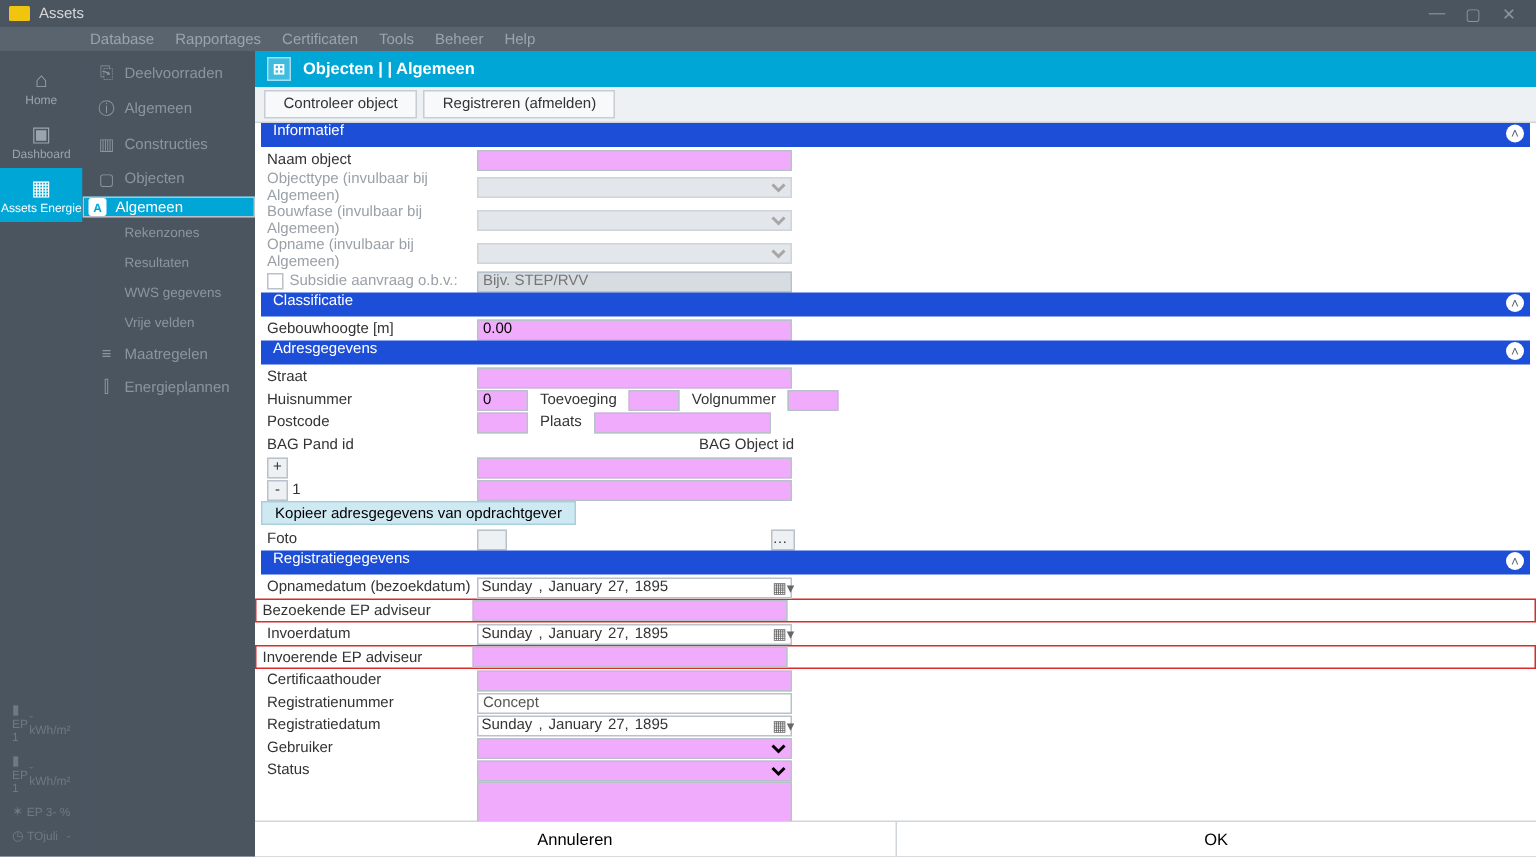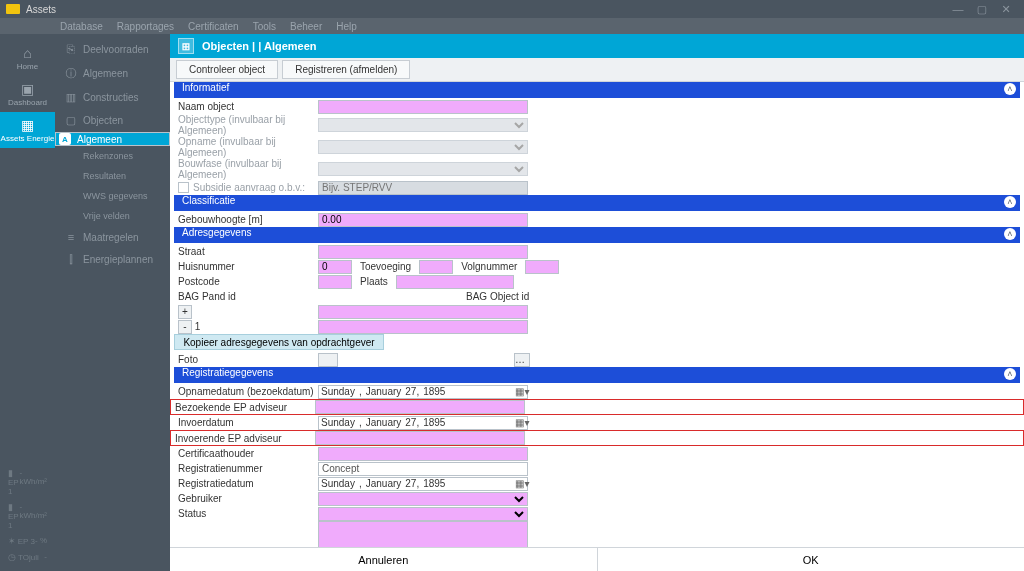--- a/index.html
+++ b/index.html
@@ -13,21 +13,21 @@
 .menubar { height: 16px; background: #5a646e; display: flex; align-items: center; padding: 0 60px; gap: 14px; color: #9aa4ad; font-size: 10px; }
 .menubar span { cursor: default; }
 
 .shell { display: flex; height: 537px; }
 
 .rail { width: 55px; background: #4a5560; display: flex; flex-direction: column; align-items: center; padding-top: 6px; }
 .rail-item { width: 55px; height: 36px; display: flex; flex-direction: column; align-items: center; justify-content: center; color: #9aa4ad; font-size: 8px; gap: 2px; cursor: default; }
 .rail-item.active { background: #00a6d6; color: #fff; }
 .rail-item .ico { font-size: 14px; line-height: 1; }
 .rail .bottom { margin-top: auto; width: 100%; padding-bottom: 6px; }
-.rail .metric { display: flex; justify-content: space-between; padding: 3px 8px; color: #6e7982; font-size: 8px; }
+.rail .metric { display: flex; align-items: center; justify-content: space-between; padding: 3px 8px; color: #6e7982; font-size: 8px; }
 .rail .metric .ico { font-size: 9px; }
 
 .nav { width: 115px; background: #4a5560; padding-top: 4px; overflow: hidden; }
 .nav-item { display: flex; align-items: center; gap: 6px; padding: 5px 10px; color: #8b959e; font-size: 10px; cursor: default; }
 .nav-item .ico { width: 12px; text-align: center; font-size: 11px; }
 .nav-item.sel { background: #00a6d6; color: #fff; }
 .nav-item.sel .badge { background: #fff; color: #00a6d6; width: 12px; height: 12px; border-radius: 2px; display: inline-flex; align-items: center; justify-content: center; font-size: 8px; font-weight: bold; }
 .nav-item.sub { padding-left: 28px; font-size: 9px; }
 
 .main { flex: 1; background: #fff; display: flex; flex-direction: column; }
@@ -189,25 +189,25 @@
         </div>
       <div class="row">
           <span class="lbl">Naam object</span>
           <input class="inp" style="">
         </div>
       <div class="row">
           <span class="lbl dim">Objecttype (invulbaar bij Algemeen)</span>
           <select class="inp" disabled=""></select>
         </div>
       <div class="row">
+          <span class="lbl dim">Bouwfase (invulbaar bij Algemeen)</span>
+          <select class="inp" disabled=""></select>
+        </div>
+      <div class="row">
           <span class="lbl dim">Opname (invulbaar bij Algemeen)</span>
-          <select class="inp" disabled=""></select>
-        </div>
-      <div class="row">
-          <span class="lbl dim">Bouwfase (invulbaar bij Algemeen)</span>
           <select class="inp" disabled=""></select>
         </div>
       <div class="row">
           <span class="lbl dim"><span class="chk"></span><span>Subsidie aanvraag o.b.v.:</span></span>
           <input class="inp" disabled="" placeholder="Bijv. STEP/RVV" style="">
         </div>
 
       <div class="section-h">
           <span>Classificatie</span>
           <span class="coll">˄</span>

